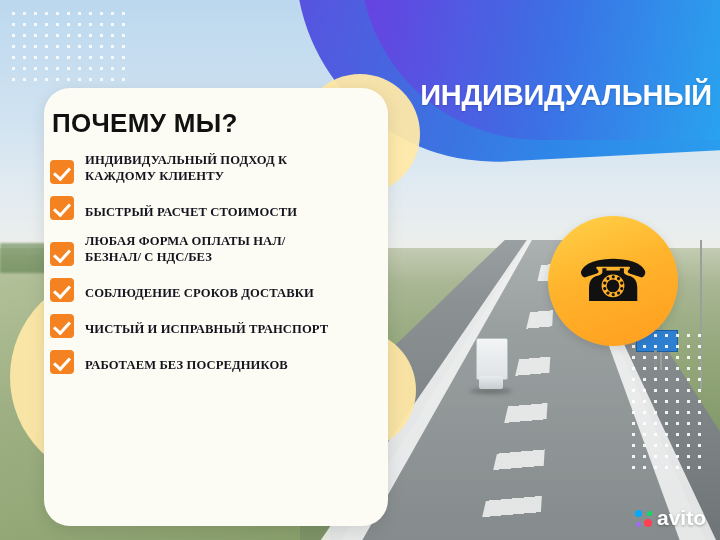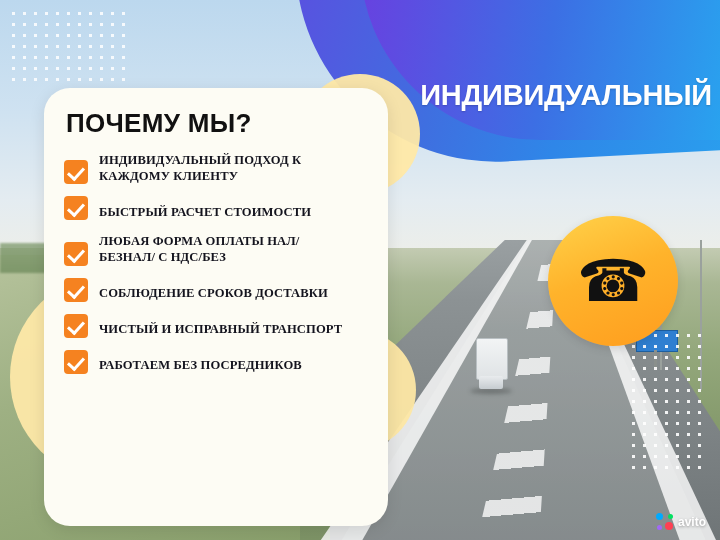--- a/index.html
+++ b/index.html
@@ -220,21 +220,21 @@
   }
 
   
   .card {
     position: absolute;
     left: 44px; top: 88px;
     width: 344px; height: 438px;
     background: #fdfcf4;
     border-radius: 26px;
     box-shadow: 0 4px 16px rgba(0,0,0,.10);
-    padding: 14px 18px 0 20px;
+    padding: 14px 18px 0 6px;
     box-sizing: border-box;
   }
   .card-title {
     font-size: 26px;
     font-weight: bold;
     color: #111;
     letter-spacing: .3px;
     margin: 6px 0 12px 2px;
   }
   .benefit {
@@ -270,21 +270,21 @@
     padding-top: 2px;
     max-width: 250px;
   }
 
   
   .avito {
     position: absolute;
     right: 14px; bottom: 10px;
     display: flex; align-items: center;
     color: #ffffff;
-    font-size: 12px;
+    font-size: 21px;
     font-weight: bold;
     text-shadow: 0 1px 3px rgba(0,0,0,.35);
   }
   .avito-logo {
     position: relative;
     width: 17px; height: 17px;
     margin-right: 5px;
   }
   .avito-logo i {
     position: absolute;

